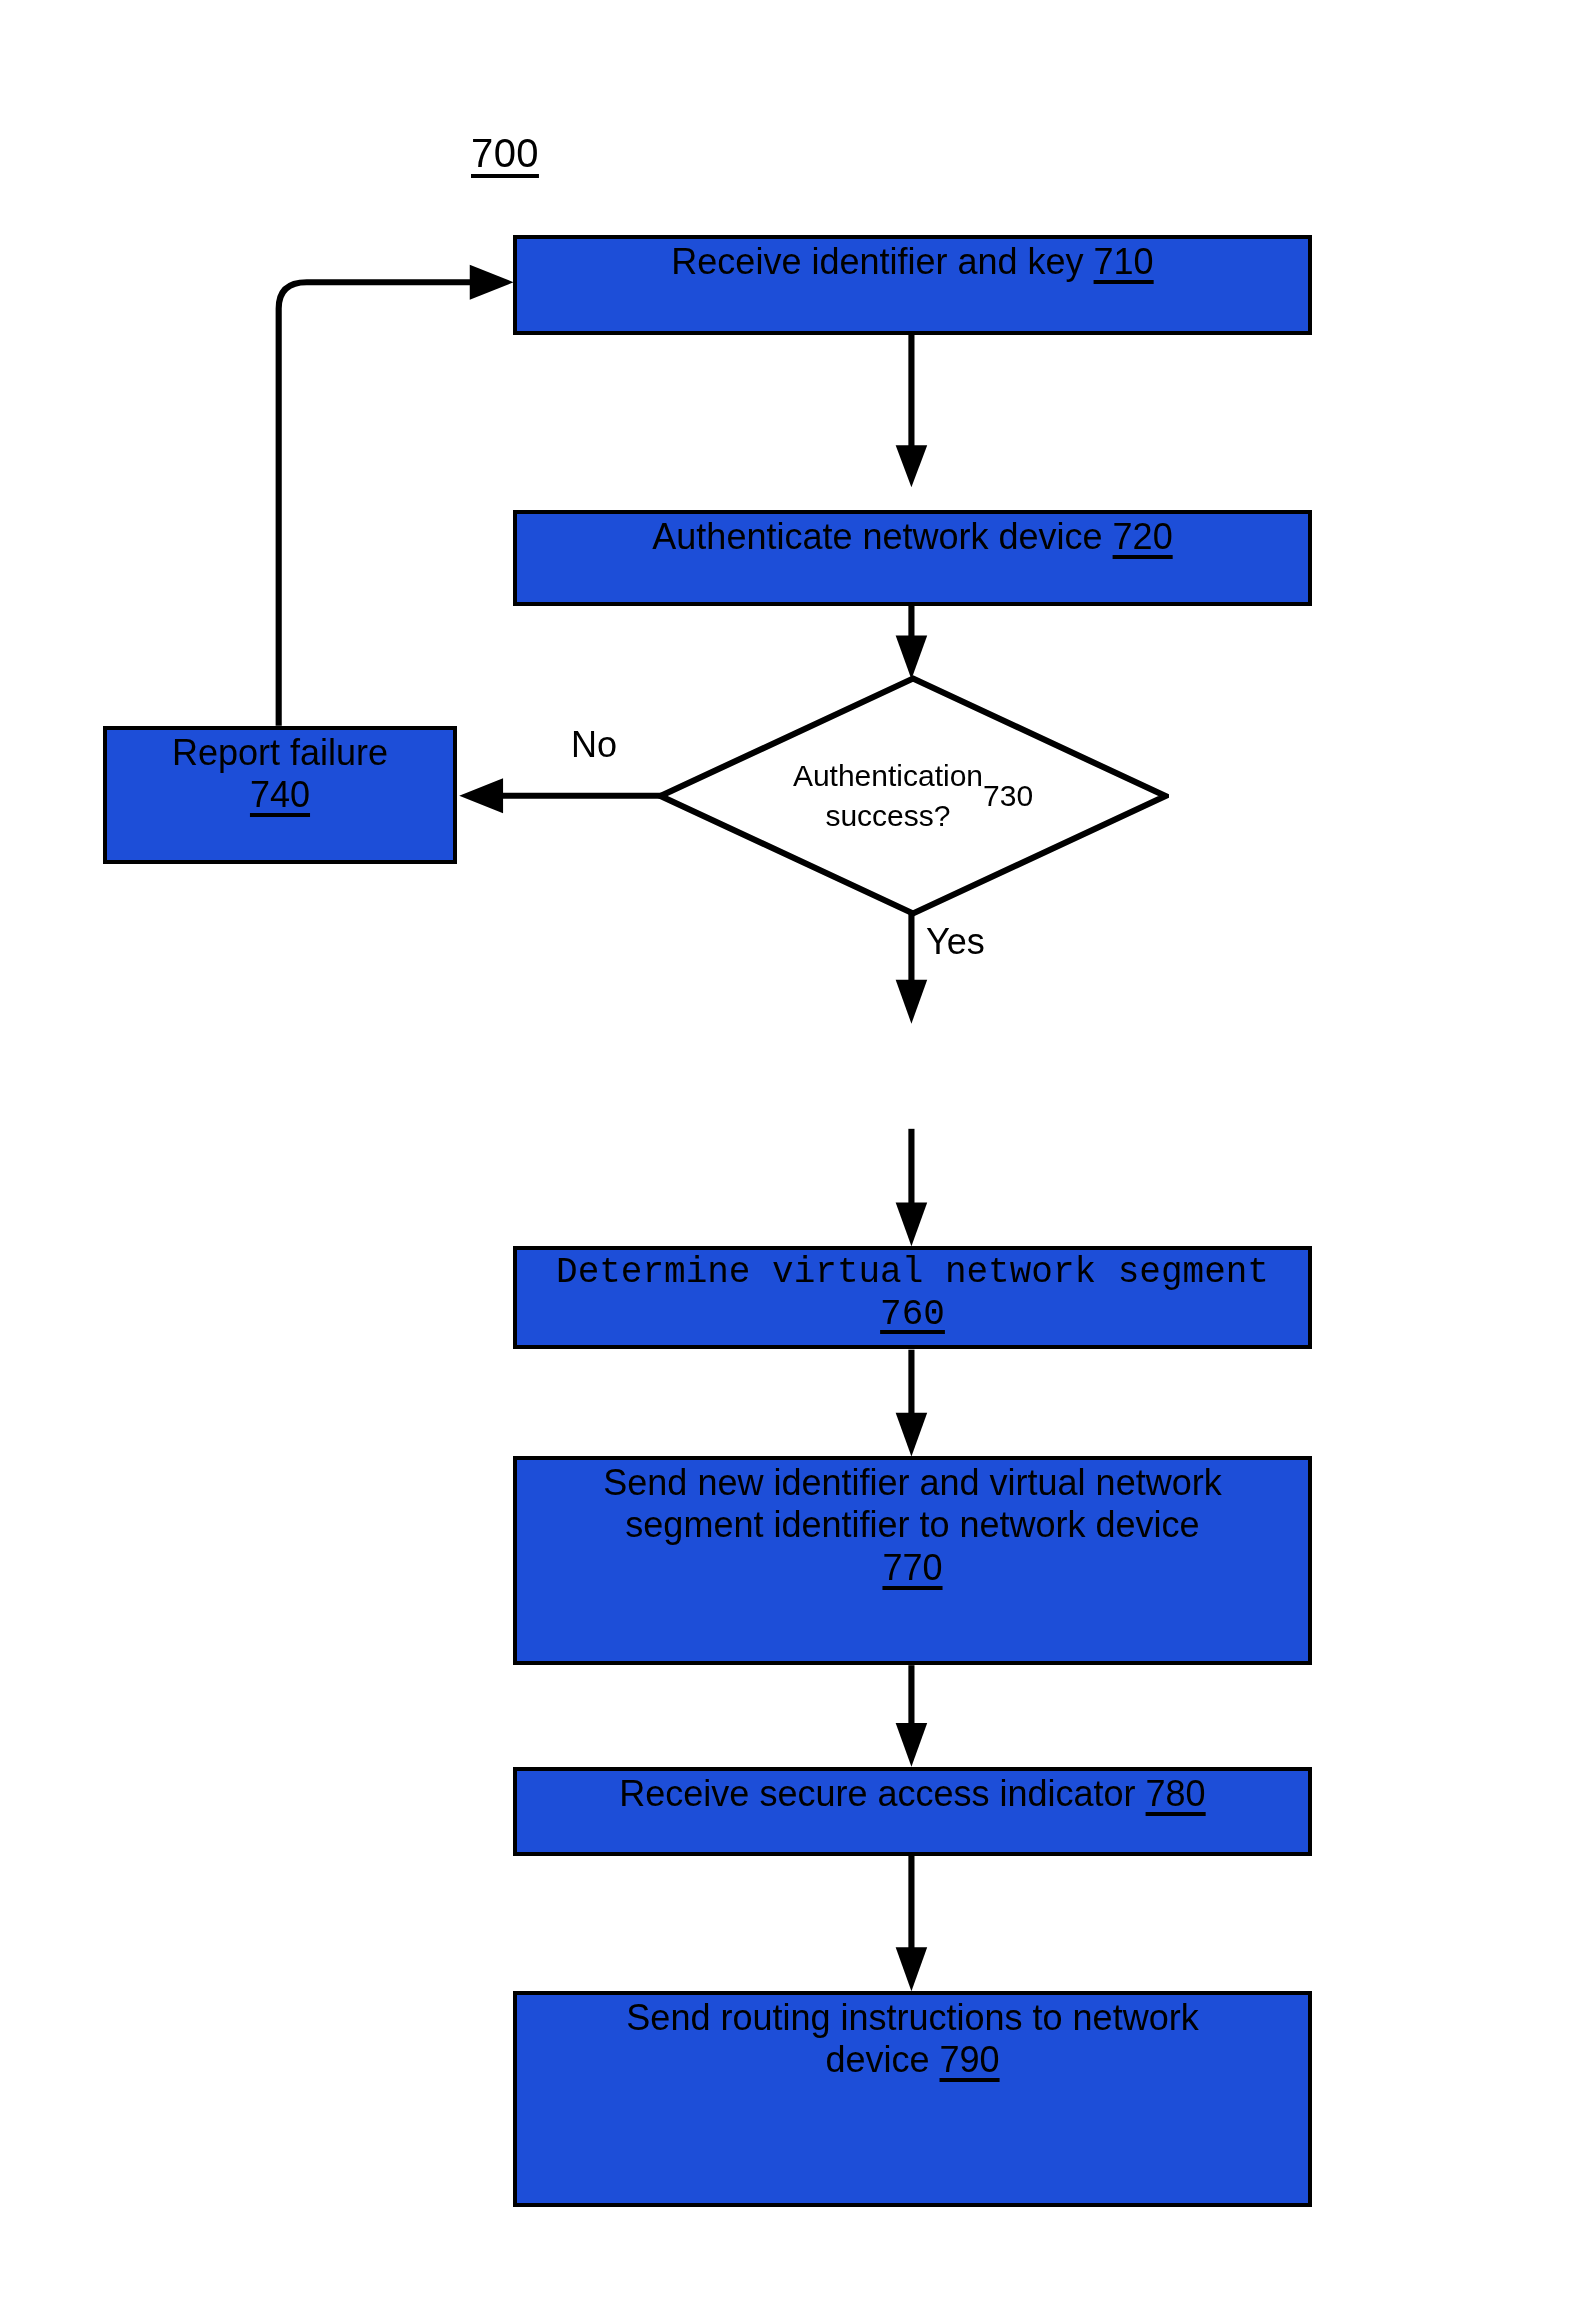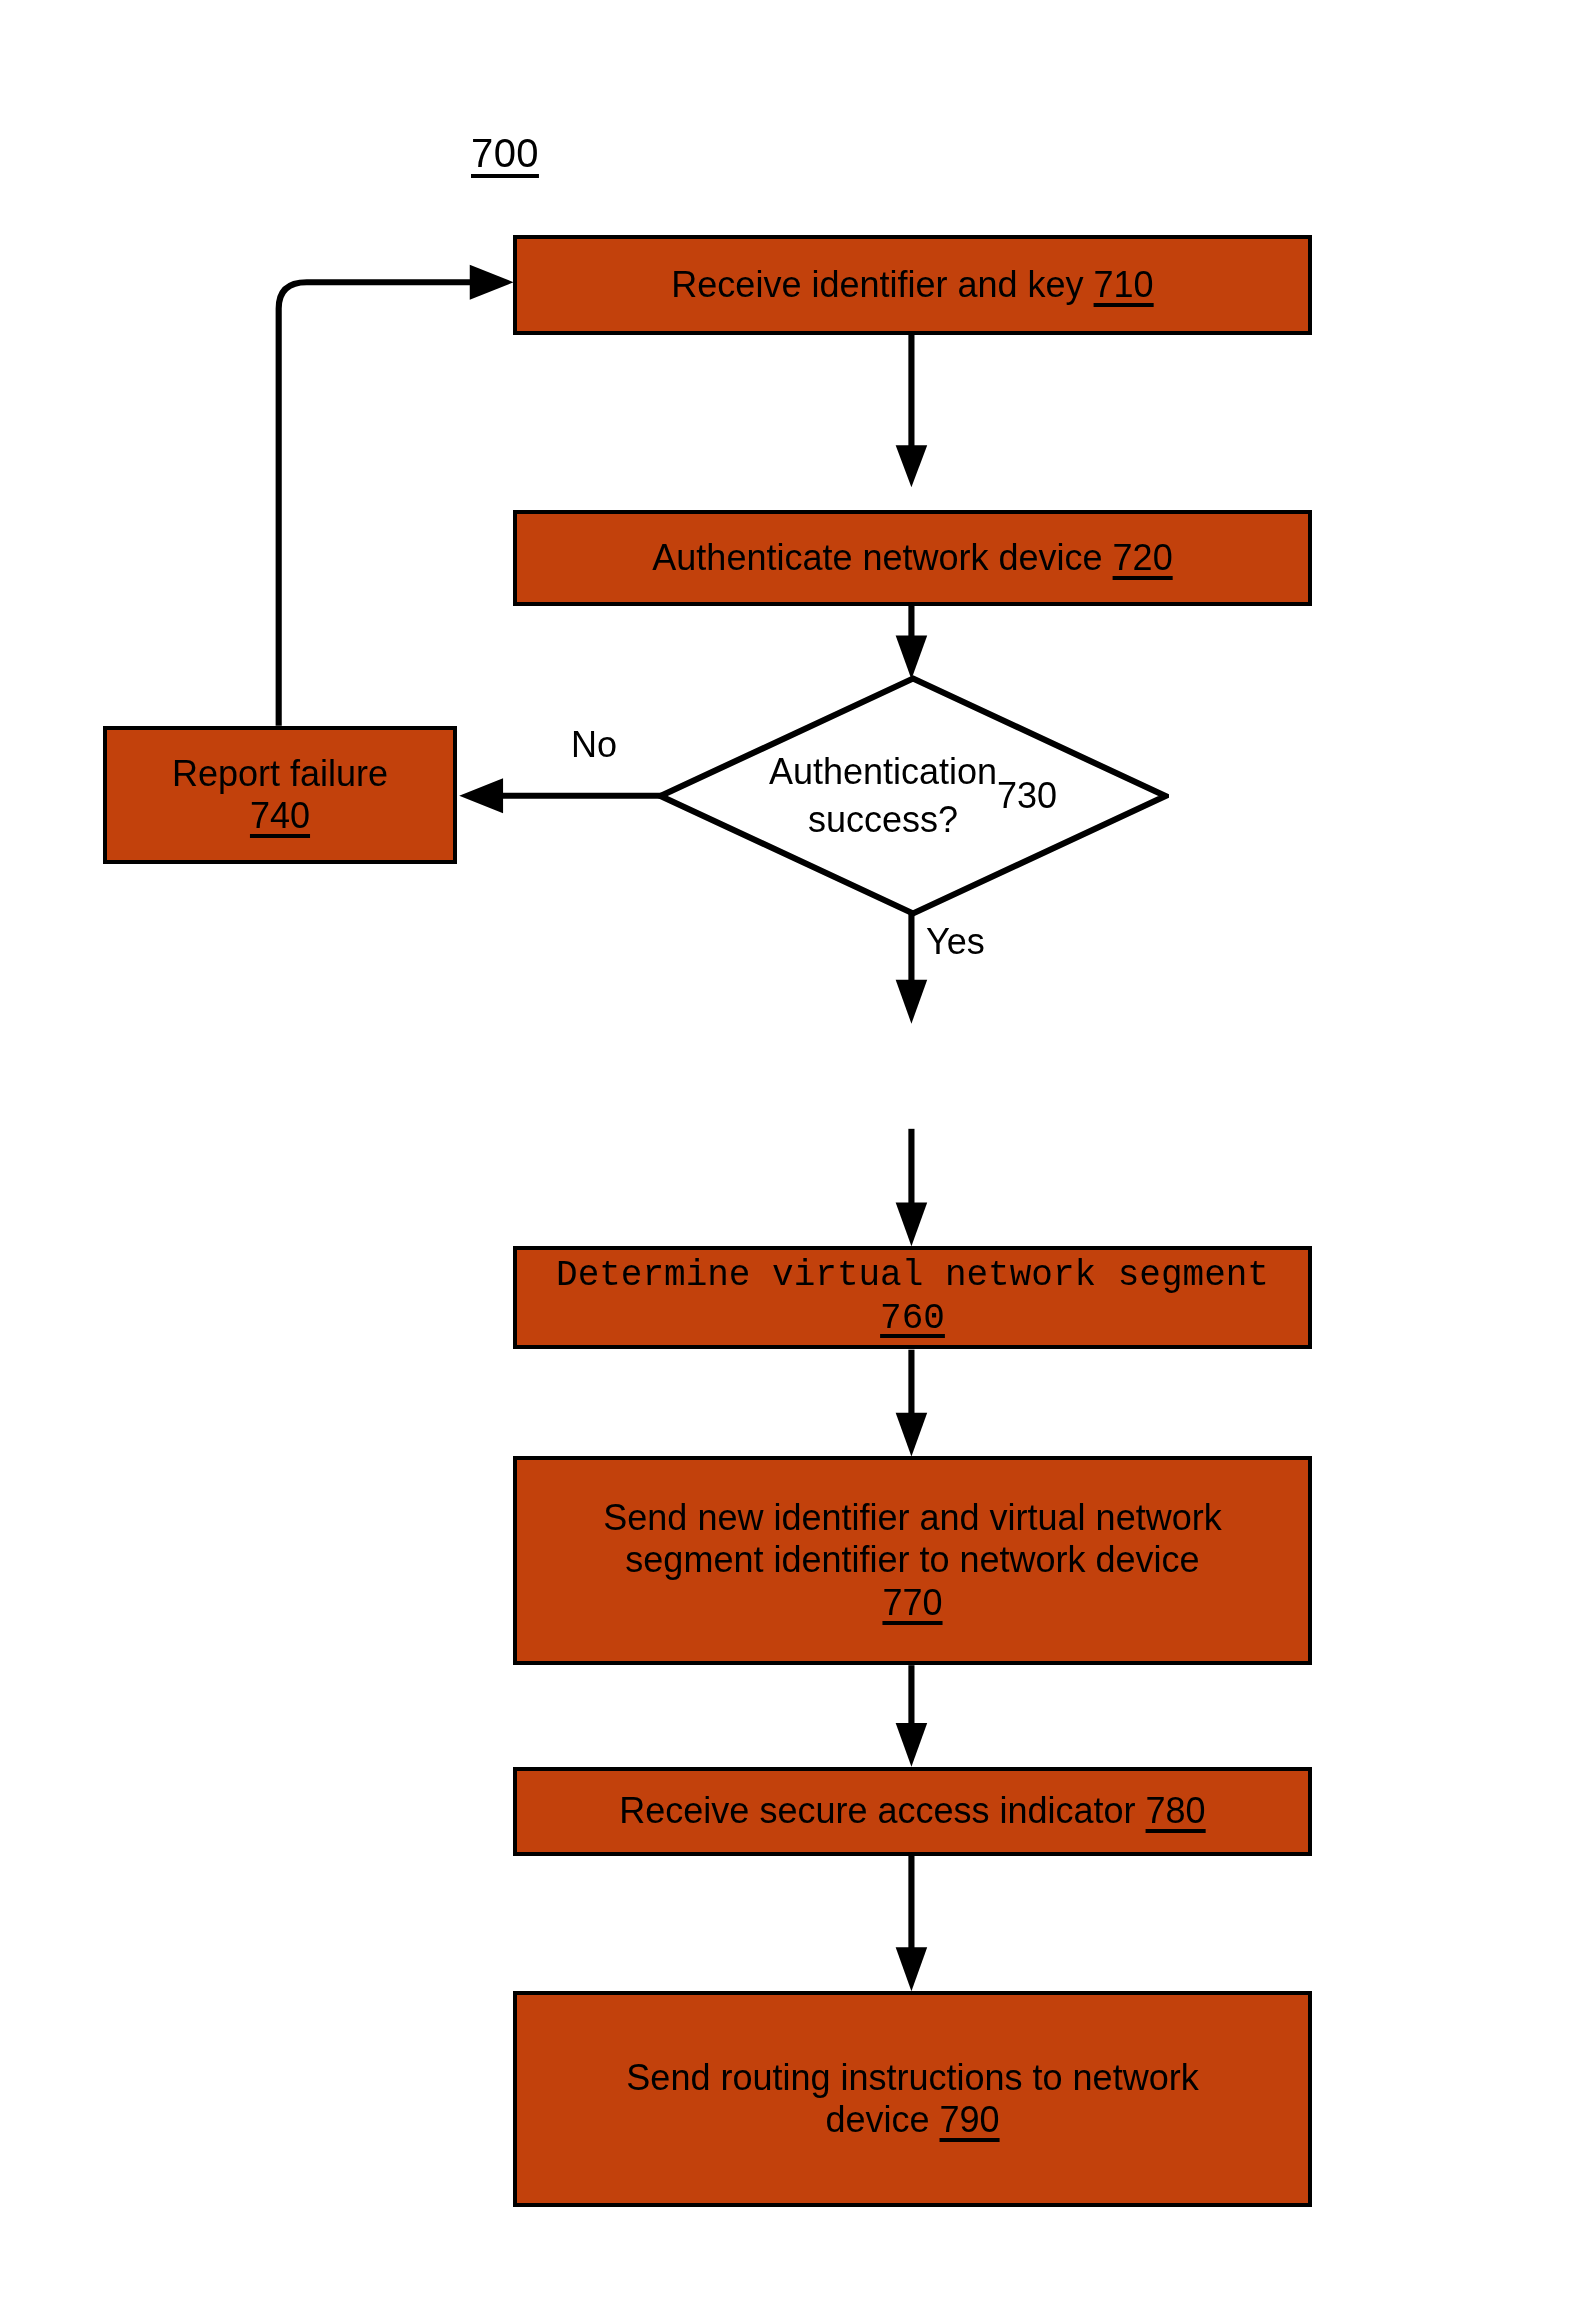--- a/index.html
+++ b/index.html
@@ -29,23 +29,23 @@
     text-decoration: underline;
     text-underline-offset: 7px;
     text-decoration-thickness: 3.5px;
     white-space: nowrap;
   }
   
   .node-box {
     position: absolute;
     box-sizing: border-box;
     border: 4.4px solid #000000;
-    background: #c2410c;
+    background: #1d4ed8;
     display: flex;
-    align-items: center;
+    align-items: flex-start;
     justify-content: center;
     text-align: center;
     padding: 1.8px 8.8px;
   }
   .node-text {
     font-size: 36px;
     line-height: 1.18;
     white-space: pre-line;
   }
   .node-text .ref {
@@ -66,21 +66,21 @@
   .diamond-text {
     position: absolute;
     left: 0;
     top: 0;
     width: 100%;
     height: 100%;
     display: flex;
     align-items: center;
     justify-content: center;
     text-align: center;
-    font-size: 36px;
+    font-size: 30px;
     line-height: 1.32;
     white-space: pre-line;
     pointer-events: none;
   }
   .diamond-text .ref {
     text-underline-offset: 6.1px;
     text-decoration-thickness: 3.5px;
   }
   
   #connectors {

